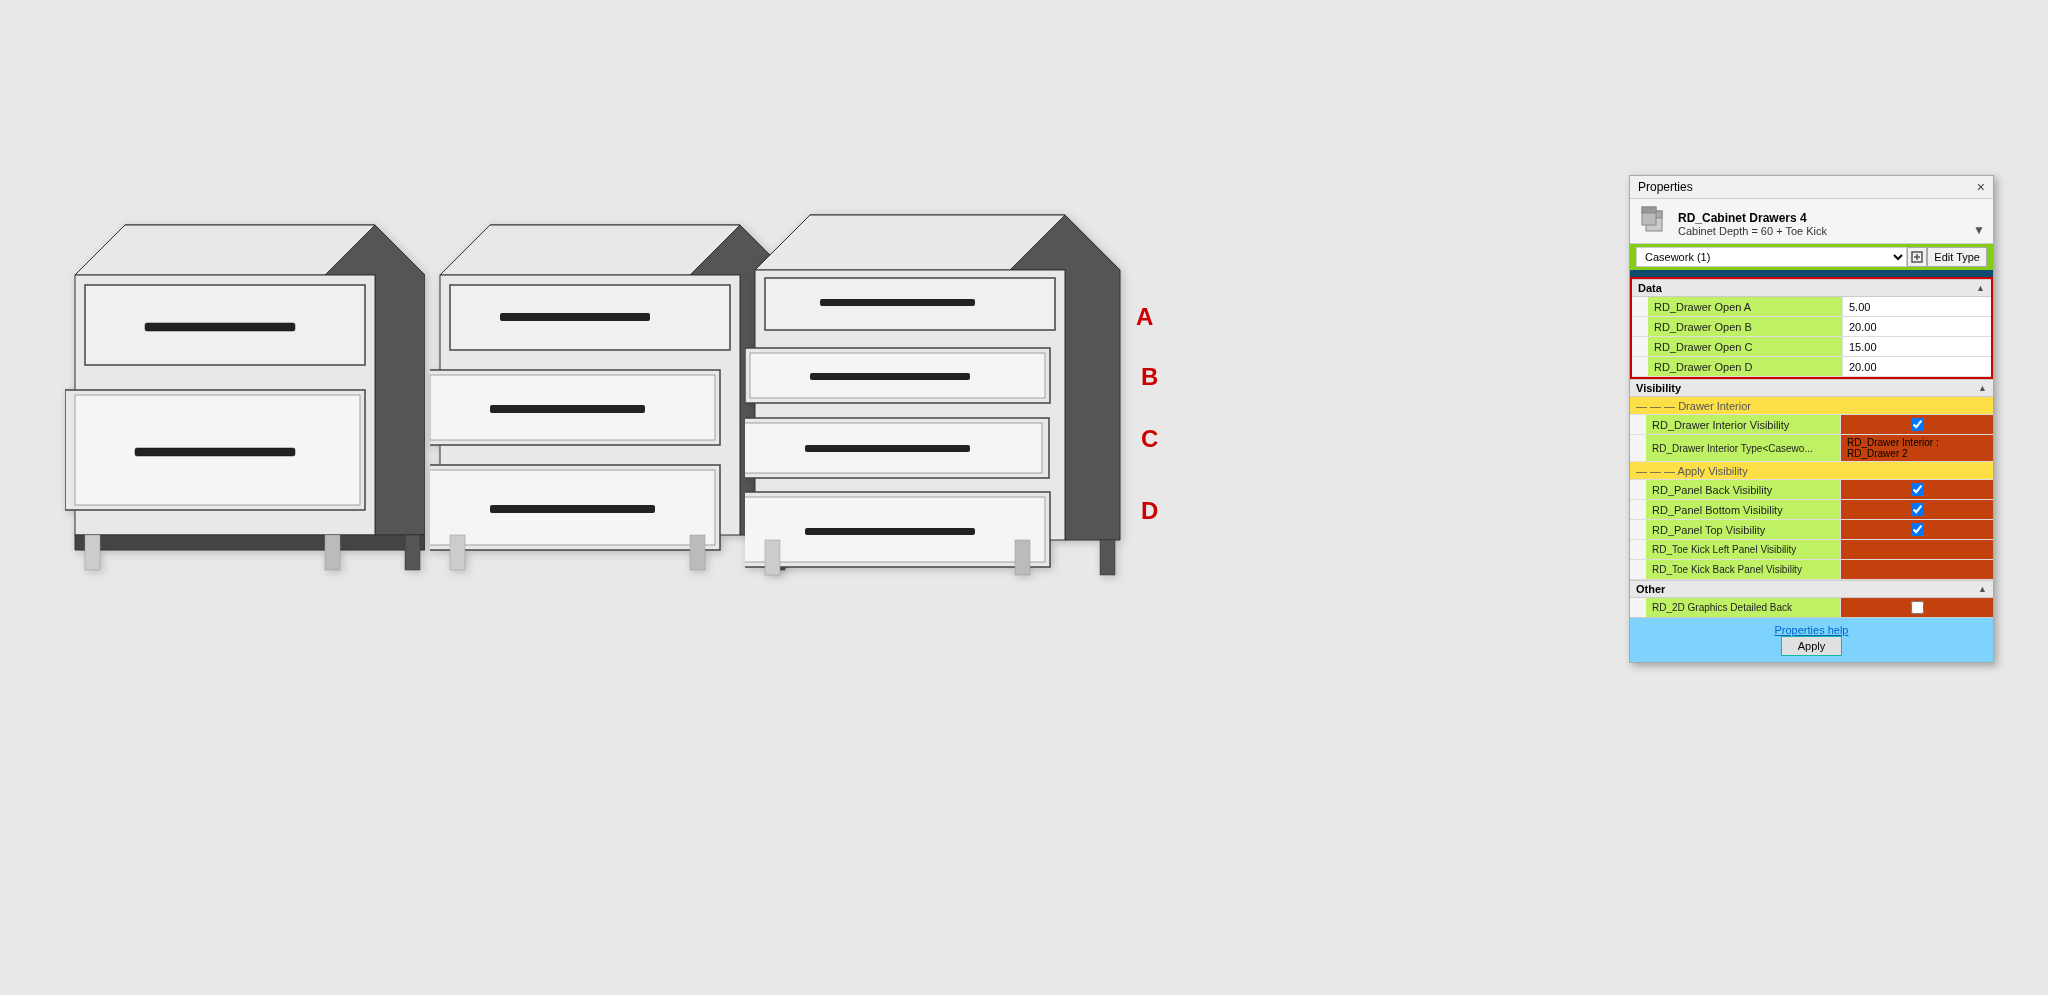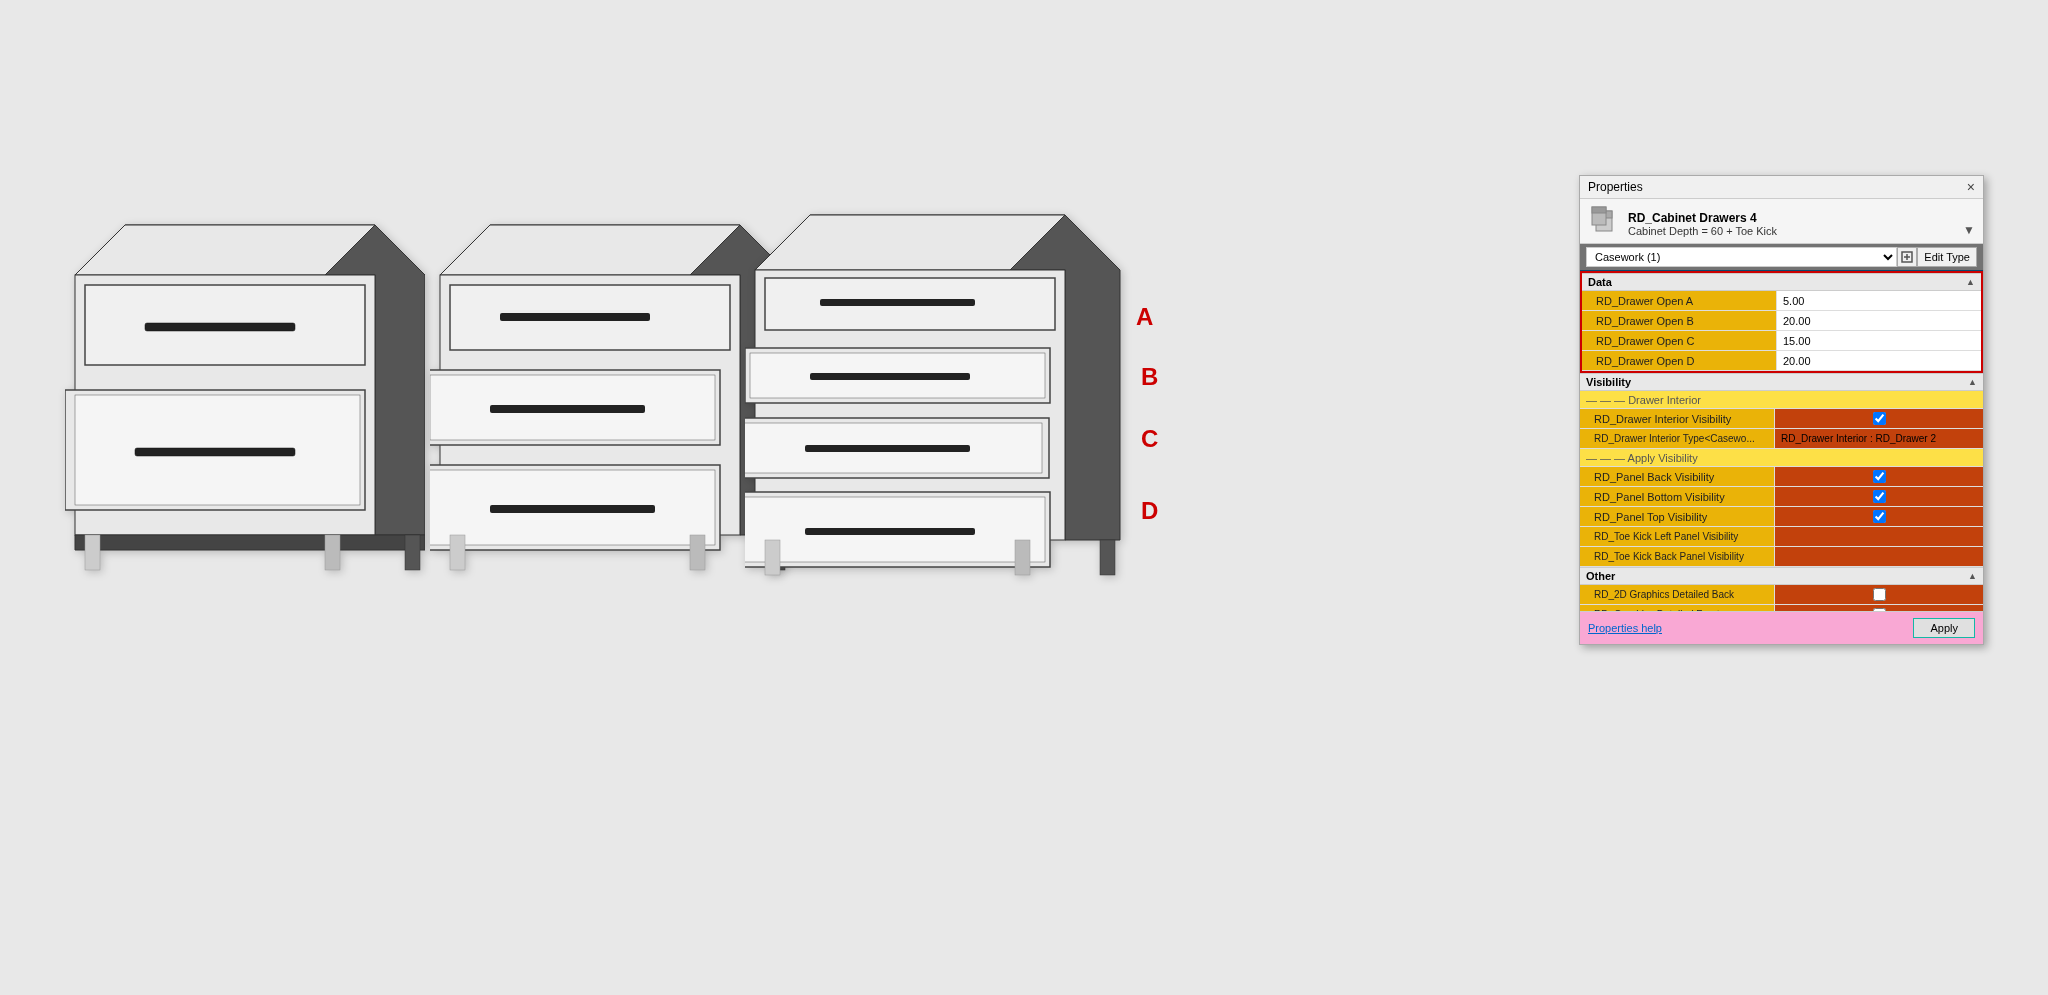--- a/index.html
+++ b/index.html
@@ -23,23 +23,23 @@
     }
 
     
     .cabinet-svg {
       filter: drop-shadow(2px 2px 4px rgba(0,0,0,0.2));
     }
 
     
     .properties-panel {
       position: absolute;
-      right: 64px;
+      right: 54px;
       top: 175px;
-      width: 405px;
+      width: 365px;
       background: #f0f0f0;
       border: 1px solid #aaa;
       box-shadow: 3px 3px 8px rgba(0,0,0,0.3);
     }
 
     .panel-titlebar {
       background: #f0f0f0;
       border-bottom: 1px solid #ccc;
       padding: 4px 8px;
       display: flex;
@@ -92,22 +92,22 @@
 
     .panel-header-arrow {
       font-size: 12px;
       color: #555;
     }
 
     .panel-selector-row {
       display: flex;
       align-items: center;
       padding: 3px 6px;
-      border-bottom: 1px solid #0c4a6e;
-      background: #737373;
+      border-bottom: 7px solid #0c4a6e;
+      background: #84cc16;
       gap: 0;
     }
 
     .selector-dropdown {
       flex: 1;
       font-size: 11px;
       border: 1px solid #ccc;
       background: white;
       padding: 1px 4px;
       height: 20px;
@@ -159,27 +159,28 @@
     }
 
     .prop-row {
       display: flex;
       border-bottom: 1px solid #ddd;
       min-height: 20px;
     }
 
     .prop-label {
       width: 195px;
-      padding: 2px 14px;
+      padding: 2px 6px;
       font-size: 11px;
       color: #222;
       border-right: 1px solid #ddd;
-      background: #eab308;
-      display: flex;
-      align-items: center;
+      background: #bef264;
+      display: flex;
+      align-items: center;
+      margin-left: 16px;
     }
 
     .prop-value {
       flex: 1;
       padding: 2px 6px;
       font-size: 11px;
       color: #000;
       background: #c2410c;
       display: flex;
       align-items: center;
@@ -205,21 +206,22 @@
       align-items: center;
       justify-content: center;
     }
 
     .panel-footer {
       display: flex;
       justify-content: space-between;
       align-items: center;
       padding: 6px 8px;
       border-top: 1px solid #ccc;
-      background: #f9a8d4;
+      background: #7dd3fc;
+      flex-direction: column;
     }
 
     .properties-help-link {
       color: #0066cc;
       font-size: 11px;
       text-decoration: underline;
       cursor: pointer;
     }
 
     .apply-btn {

